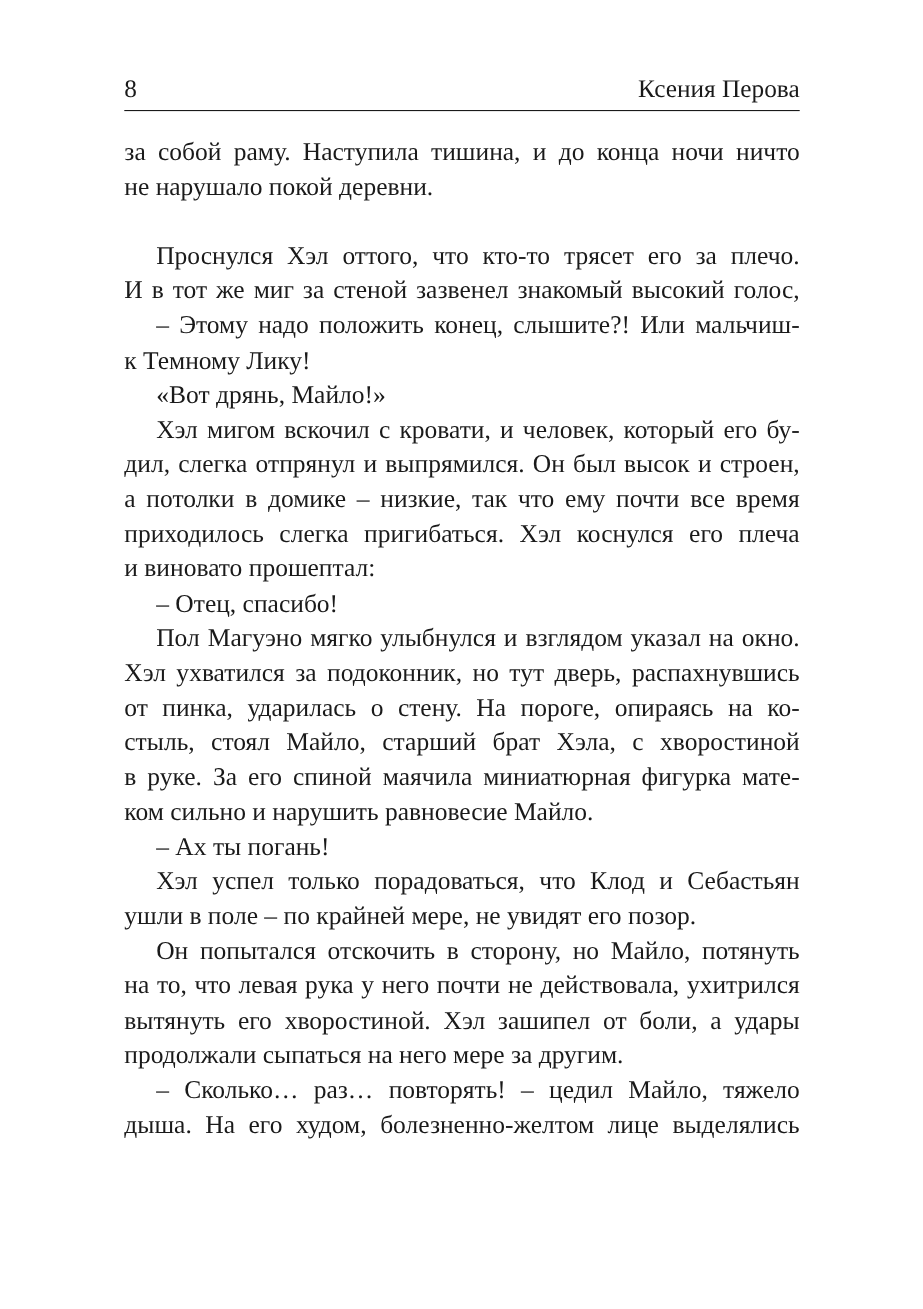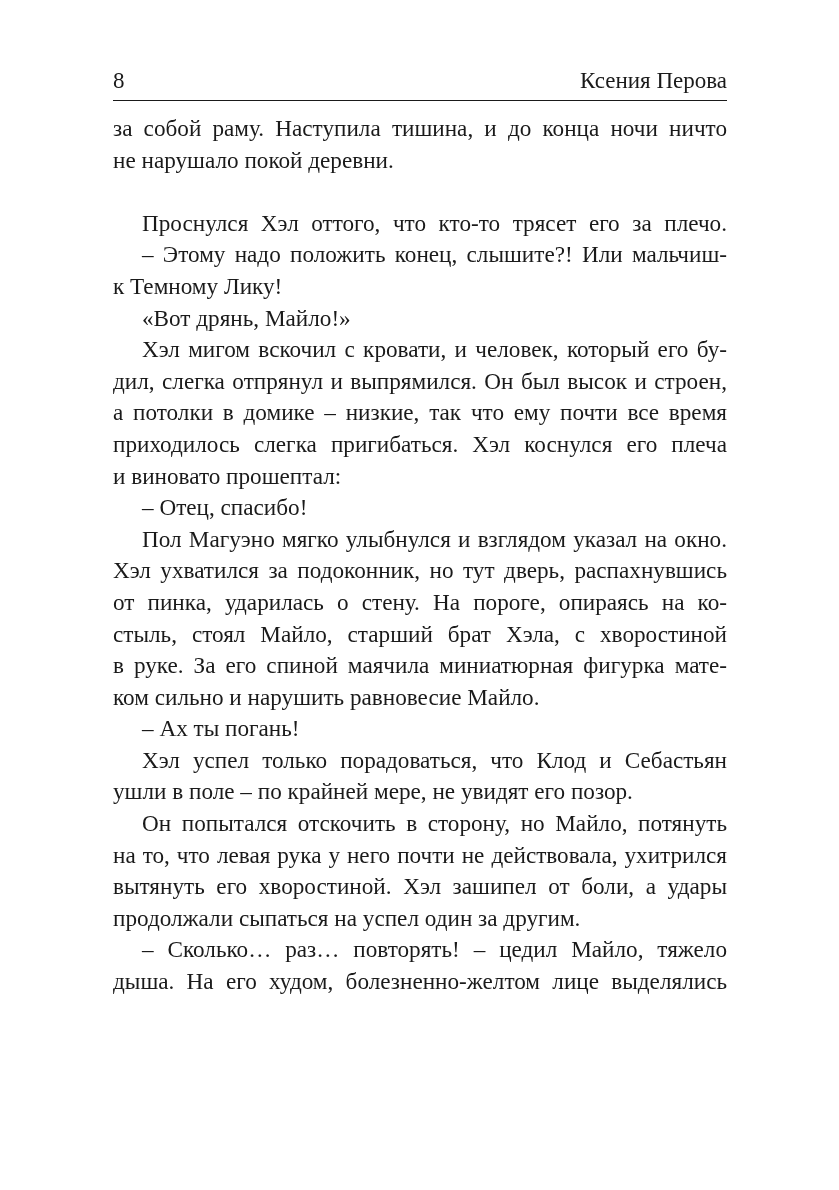--- a/index.html
+++ b/index.html
@@ -28,21 +28,21 @@
       font-size: 23px;
       line-height: 30px;
       height: 34px;
     }
     .head-rule {
       height: 0;
       border-top: 1.6px solid #1a1a1a;
       margin: 0;
     }
     .body-text {
-      margin-top: 12px;
+      margin-top: 22px;
       font-size: 23.2px;
       line-height: 31.6px;
       text-align: justify;
       hyphens: manual;
     }
     .para {
       margin: 0;
       text-indent: 0;
     }
     .para.section-break {
@@ -70,20 +70,21 @@
   </div>
   <div class="head-rule"></div>
 
   <div class="body-text" id="body-text">
       <div class="para">
         <span class="line">за собой раму. Наступила тишина, и до конца ночи ничто</span>
         <span class="line last">не нарушало покой деревни.</span>
       </div>
       <div class="para section-break">
         <span class="line first">Проснулся Хэл оттого, что кто-то трясет его за плечо.</span>
+        <span class="line">И в тот же миг за стеной зазвенел знакомый высокий голос,</span>
       </div>
       <div class="para">
         <span class="line first">– Этому надо положить конец, слышите?! Или мальчиш-</span>
         <span class="line last">к Темному Лику!</span>
       </div>
       <div class="para">
         <span class="line first last">«Вот дрянь, Майло!»</span>
       </div>
       <div class="para">
         <span class="line first">Хэл мигом вскочил с кровати, и человек, который его бу-</span>
@@ -107,20 +108,20 @@
         <span class="line first last">– Ах ты погань!</span>
       </div>
       <div class="para">
         <span class="line first">Хэл успел только порадоваться, что Клод и Себастьян</span>
         <span class="line last">ушли в поле – по крайней мере, не увидят его позор.</span>
       </div>
       <div class="para">
         <span class="line first">Он попытался отскочить в сторону, но Майло, потянуть</span>
         <span class="line">на то, что левая рука у него почти не действовала, ухитрился</span>
         <span class="line">вытянуть его хворостиной. Хэл зашипел от боли, а удары</span>
-        <span class="line last">продолжали сыпаться на успел один за другим.</span>
+        <span class="line last">продолжали сыпаться на него мере за другим.</span>
       </div>
       <div class="para">
         <span class="line first">– Сколько… раз… повторять! – цедил Майло, тяжело</span>
         <span class="line">дыша. На его худом, болезненно-желтом лице выделялись</span>
       </div>
     </div>
 </div>
 
 </body></html>

